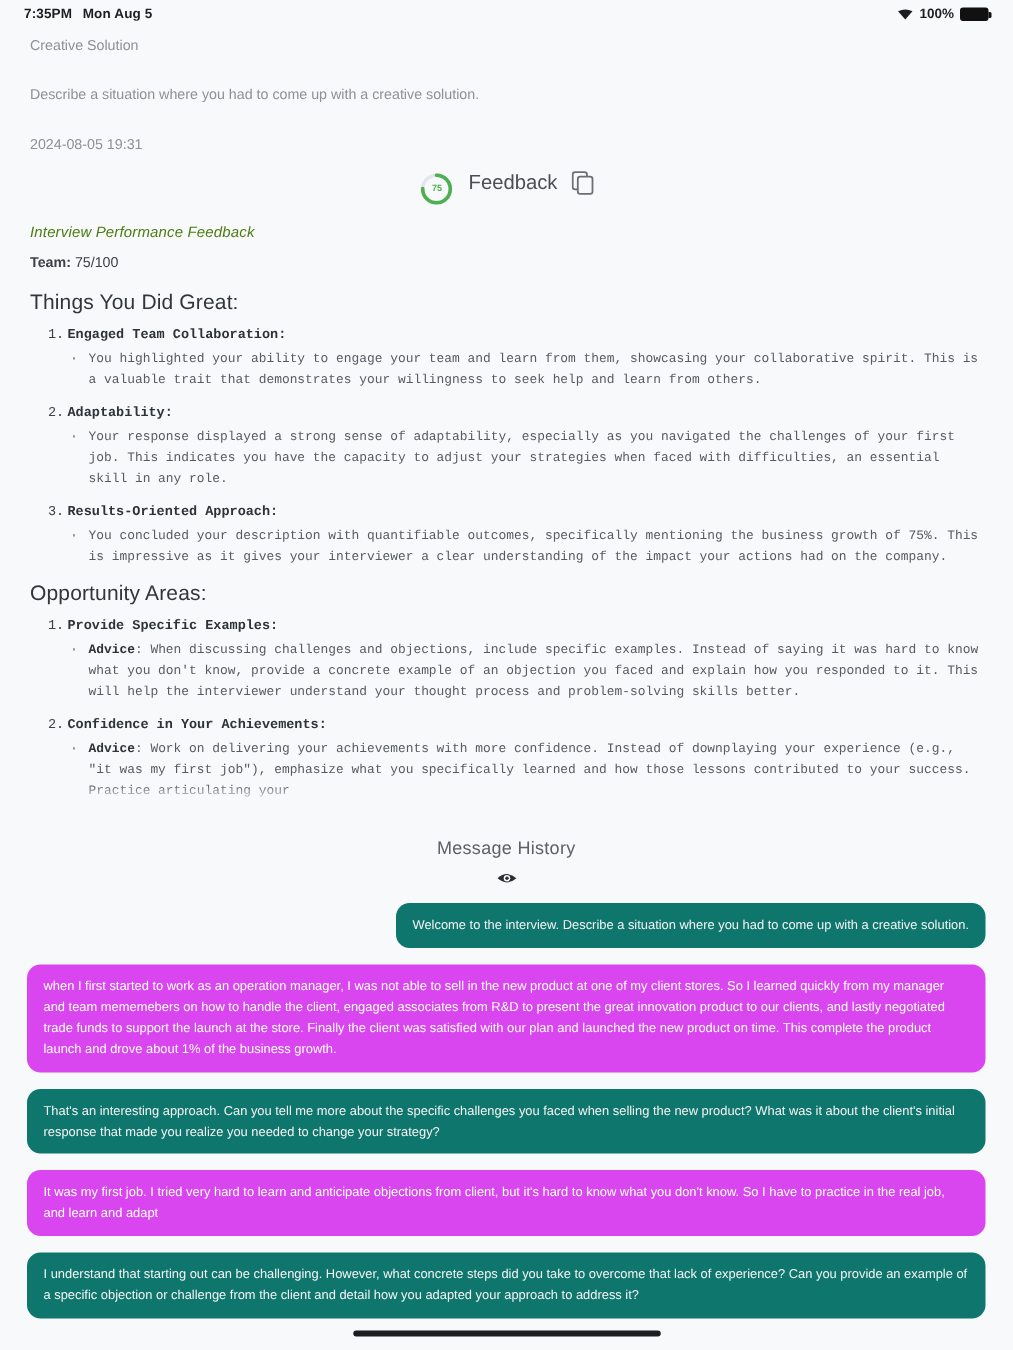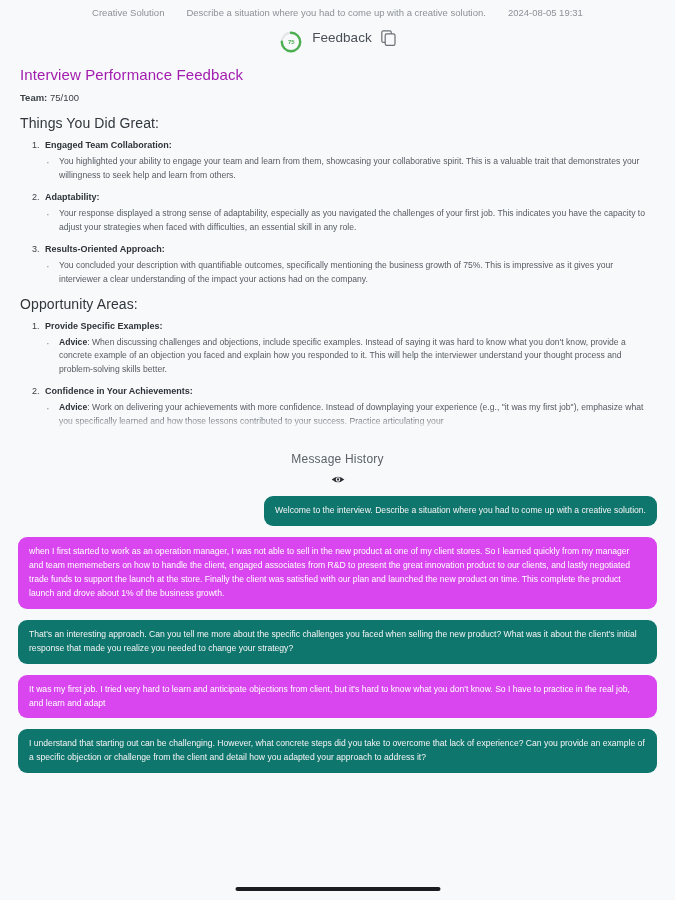--- a/index.html
+++ b/index.html
@@ -37,47 +37,47 @@
   .back-btn { width: 22px; height: 22px; display: flex; align-items: center; justify-content: center; cursor: pointer; }
   .nav-title {
     position: absolute; left: 0; right: 0; text-align: center;
     font-size: 14.5px; color: #2b2f33; font-weight: 400;
     pointer-events: none;
   }
   .trash-btn { margin-left: auto; width: 20px; height: 22px; display: flex; align-items: center; justify-content: center; cursor: pointer; }
 
   
   .meta-row {
-    display: flex; justify-content: center; align-items: baseline;
-    gap: 22px; font-size: 9.5px; color: #8d9196; padding: 7px 20px 0;
+    display: flex; justify-content: space-between; align-items: baseline;
+    gap: 22px; font-size: 9.5px; color: #8d9196; padding: 7px 20px 0; flex-direction: column;
   }
   .meta-q { max-width: 330px; }
 
   
   .fb-row {
     display: flex; justify-content: center; 
     gap: 9px; padding: 12px 0 6px;
   }
   .ring-wrap { position: relative; width: 24px; height: 24px; }
   .ring-wrap svg { display: block; }
   .ring-num {
     position: absolute; inset: 0; display: flex; align-items: center;
     justify-content: center; font-size: 6px; color: #4caf50; font-weight: 700;
   }
   .fb-label { font-size: 13.5px; color: #4a4f55; }
   .copy-ico { width: 15px; height: 16px; cursor: pointer; }
 
   
   .fb-body { padding: 6px 20px 0; color: #3c4146; }
-  .fb-h1 { font-size: 15px; font-weight: 400; color: #a21caf; margin-bottom: 9px; letter-spacing: .1px; }
+  .fb-h1 { font-size: 10px; font-weight: 400; color: #4d7c0f; margin-bottom: 9px; letter-spacing: .1px; font-style: italic; }
   .fb-score { font-size: 9.5px; margin-bottom: 12px; color: #3c4146; }
   .fb-score b { font-weight: 700; }
   .fb-h2 { font-size: 14px; font-weight: 400; color: #31363b; margin: 4px 0 9px; letter-spacing: .1px; }
   ol.fb-list { list-style: none; counter-reset: li; padding-left: 12px; }
-  ol.fb-list > li { counter-increment: li; margin-bottom: 9px; }
+  ol.fb-list > li { counter-increment: li; margin-bottom: 9px; font-family: Liberation Mono, monospace; }
   .li-head { font-size: 9px; font-weight: 700; color: #2e3338; position: relative; padding-left: 13px; }
   .li-head::before {
     content: counter(li) "."; position: absolute; left: 0;
     font-weight: 400; color: #3c4146;
   }
   .li-body {
     font-size: 8.6px; line-height: 1.62; color: #565b61;
     padding-left: 27px; position: relative; margin-top: 5px;
   }
   .li-body::before {
@@ -113,20 +113,33 @@
   .home-ind {
     position: absolute; bottom: 9px; left: 50%; transform: translateX(-50%);
     width: 205px; height: 4px; background: #1b1d20; border-radius: 3px;
   }
 </style>
 </head>
 <body>
 
 <div class="screen">
 
+  <div class="statusbar">
+    <div class="sb-left">
+      <span>7:35PM</span>
+      <span>Mon Aug 5</span>
+    </div>
+    <div class="sb-right">
+      <svg class="wifi-ico" viewBox="0 0 16 12">
+        <path d="M8 11.2 L1 3.2 Q8 -0.6 15 3.2 Z" fill="#1b1d20"></path>
+      </svg>
+      <span>100%</span>
+      <span class="batt"></span>
+    </div>
+  </div>
 
 
   <div class="meta-row">
     <span>Creative Solution</span>
     <span class="meta-q">Describe a situation where you had to come up with a creative solution.</span>
     <span>2024-08-05 19:31</span>
   </div>
 
   <div class="fb-row">
     <div class="ring-wrap">

